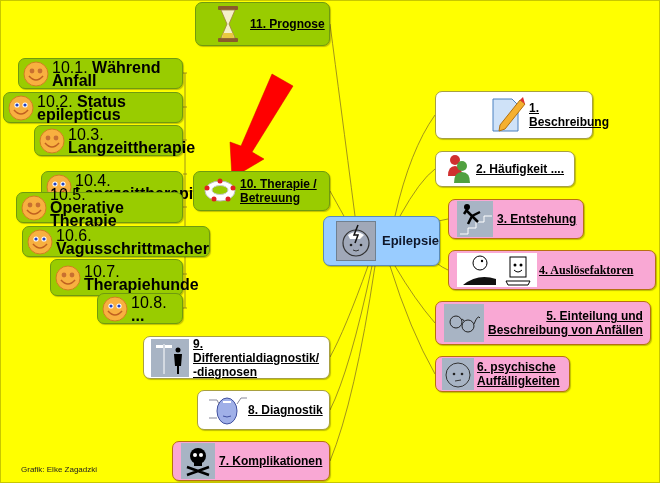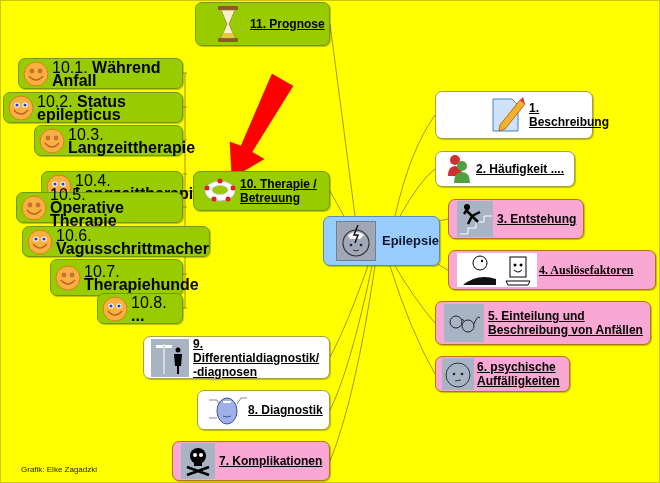--- a/index.html
+++ b/index.html
@@ -232,21 +232,21 @@
         <rect x="52" y="4" width="16" height="20" fill="#fff" stroke="#000"></rect>
         <circle cx="57" cy="12" r="1.5" fill="#000"></circle>
         <circle cx="63" cy="12" r="1.5" fill="#000"></circle>
         <path d="M56 17 Q60 21 64 17" stroke="#000" fill="none"></path>
         <path d="M48 28 L72 28 L70 32 L50 32 Z" fill="#fff" stroke="#000"></path>
       </svg>
   </span>
   <span class="lbl link" style="margin-left:2px;">4. Auslösefaktoren</span>
 </div>
 
-<div class="node orange" style="left:435px;top:301px;width:216px;height:44px;">
+<div class="node orange" style="left:435px;top:301px;width:216px;height:44px;text-align:right;">
   <span class="ico" style="width:40px;height:38px;margin-left:8px;background:#a8b4c4;">
     <svg width="36" height="30" viewBox="0 0 36 30">
         <circle cx="10" cy="14" r="6" fill="none" stroke="#222"></circle>
         <circle cx="22" cy="18" r="6" fill="none" stroke="#222"></circle>
         <path d="M15 12 Q17 10 18 13 M28 16 Q32 6 34 10" stroke="#222" fill="none"></path>
       </svg>
   </span>
   <span class="lbl link" style="margin-left:4px;"><span>5. Einteilung und</span><br><span>Beschreibung von Anfällen</span></span>
 </div>
 

